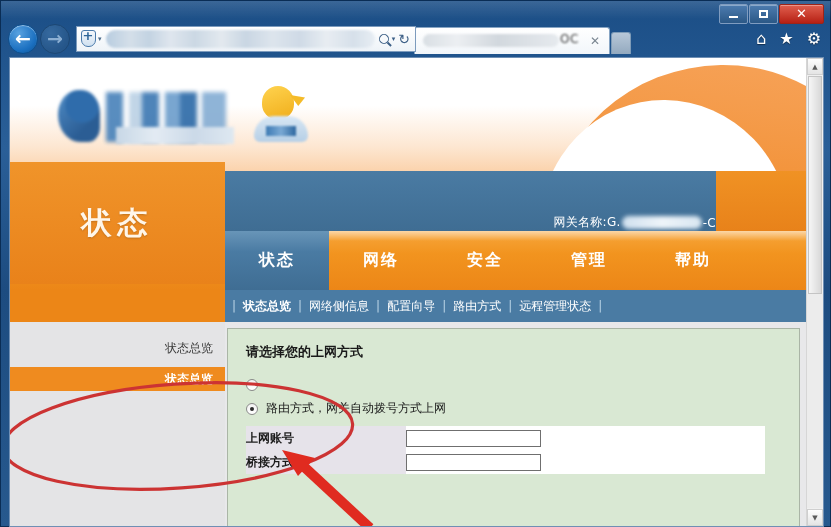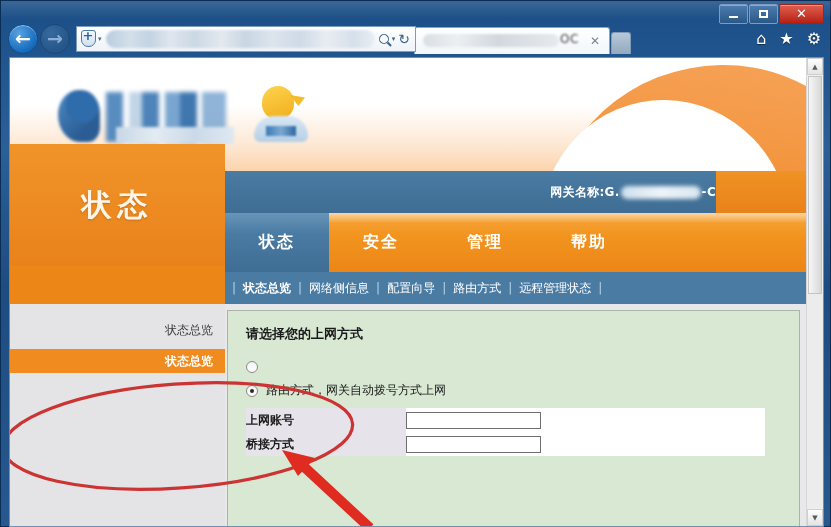--- a/index.html
+++ b/index.html
@@ -270,26 +270,25 @@
   }
   .mascot-text {
     position: absolute; left: 14px; top: 40px;
     width: 30px; height: 10px;
     background: linear-gradient(90deg,#3d7ab4,#7aa9d4,#2d679f);
     filter: blur(1.2px);
   }
 
   
   .gw-bar {
-    height: 42px;
+    height: 60px;
     background: linear-gradient(180deg,#4a7ba3,#3f6d93);
-    display: flex; align-items: center; justify-content: flex-end;
+    display: flex; align-items: flex-end; justify-content: flex-end;
     padding-right: 92px;
     position: relative;
-    font-weight: bold;
   }
   .gw-bar:after {
     content:""; position:absolute; right:0; top:0; width:92px; height:100%;
     background: linear-gradient(180deg,#f09224,#e8821a);
   }
   .gw-name {
     color: #ffffff; font-size: 12px; letter-spacing: .3px;
     display: flex; align-items: center;
   }
   .gw-blur {
@@ -519,20 +518,21 @@
             <span>网关名称:G.</span>
             <span class="gw-blur"></span>
             <span>-C</span>
           </div>
         </div>
 
         <div class="nav-main">
           <div class="brand-cell">状态</div>
           <div class="nav-items">
             <div class="nav-item active">状态</div>
+            <div class="nav-item">网络</div>
             <div class="nav-item">安全</div>
             <div class="nav-item">管理</div>
             <div class="nav-item">帮助</div>
           </div>
         </div>
 
         <div class="subnav">
           <div class="subnav-inner">
             <span class="sub-sep">|</span>
             <span class="sub-item active">状态总览</span>

